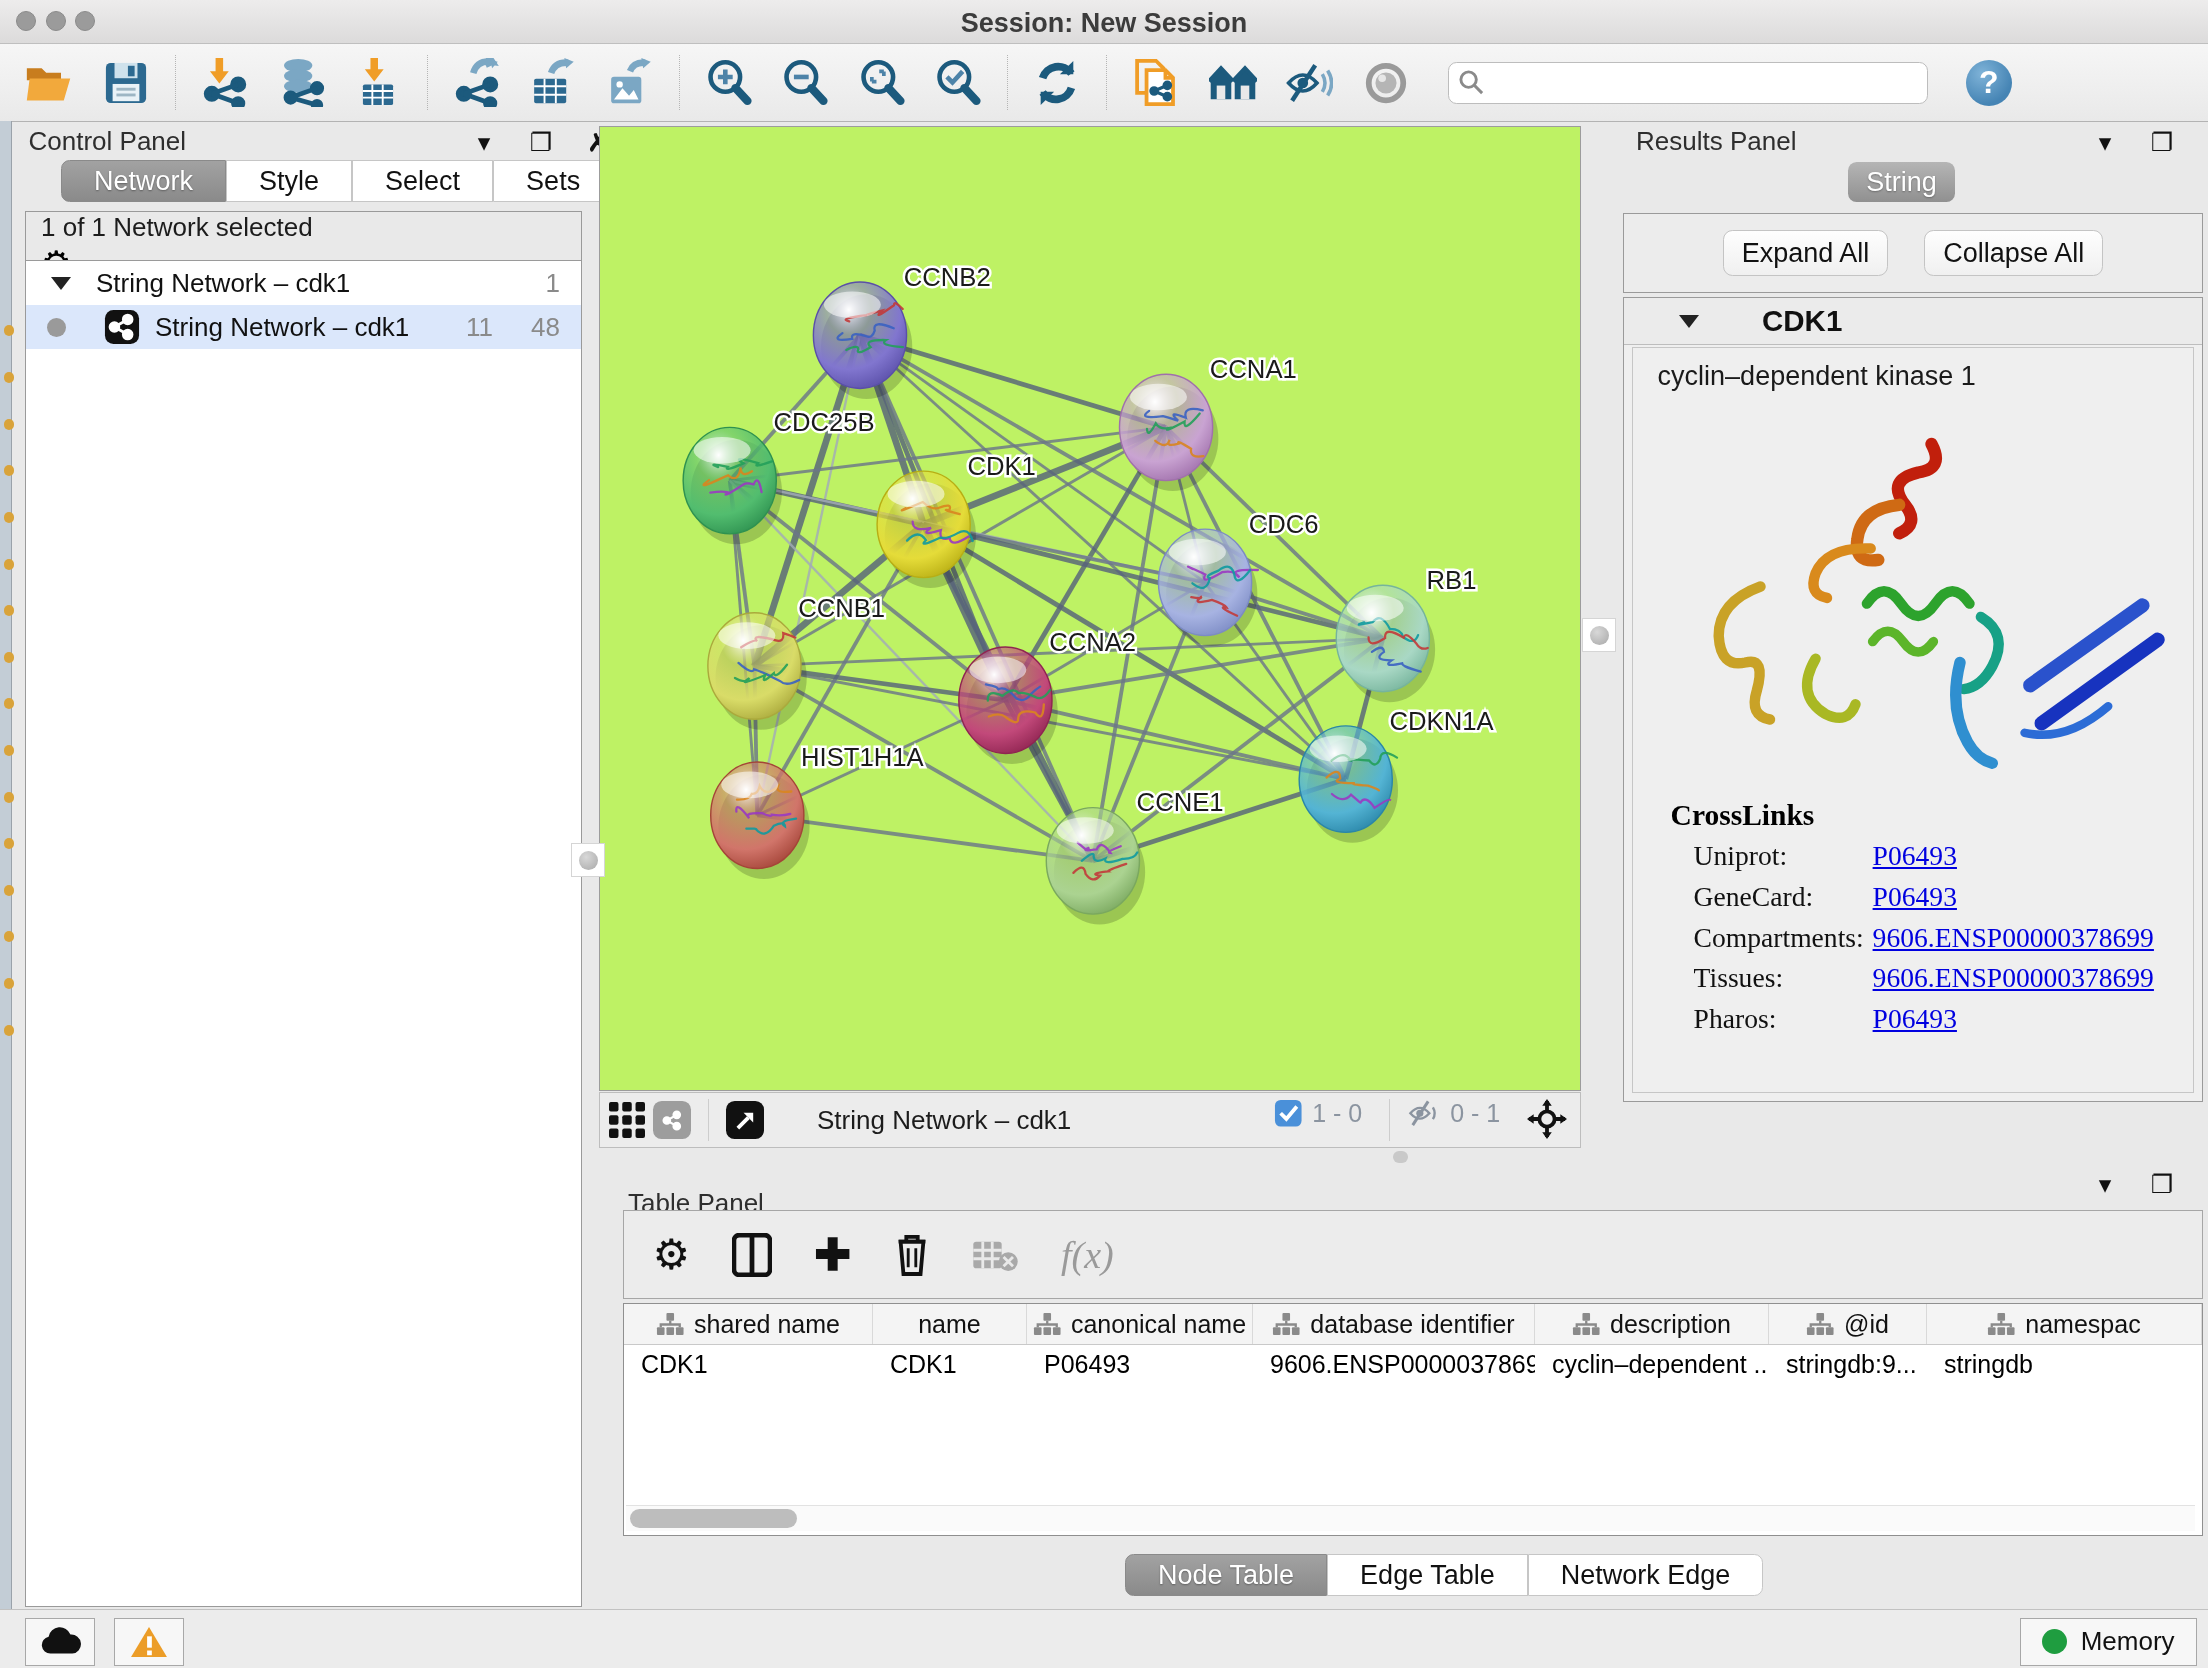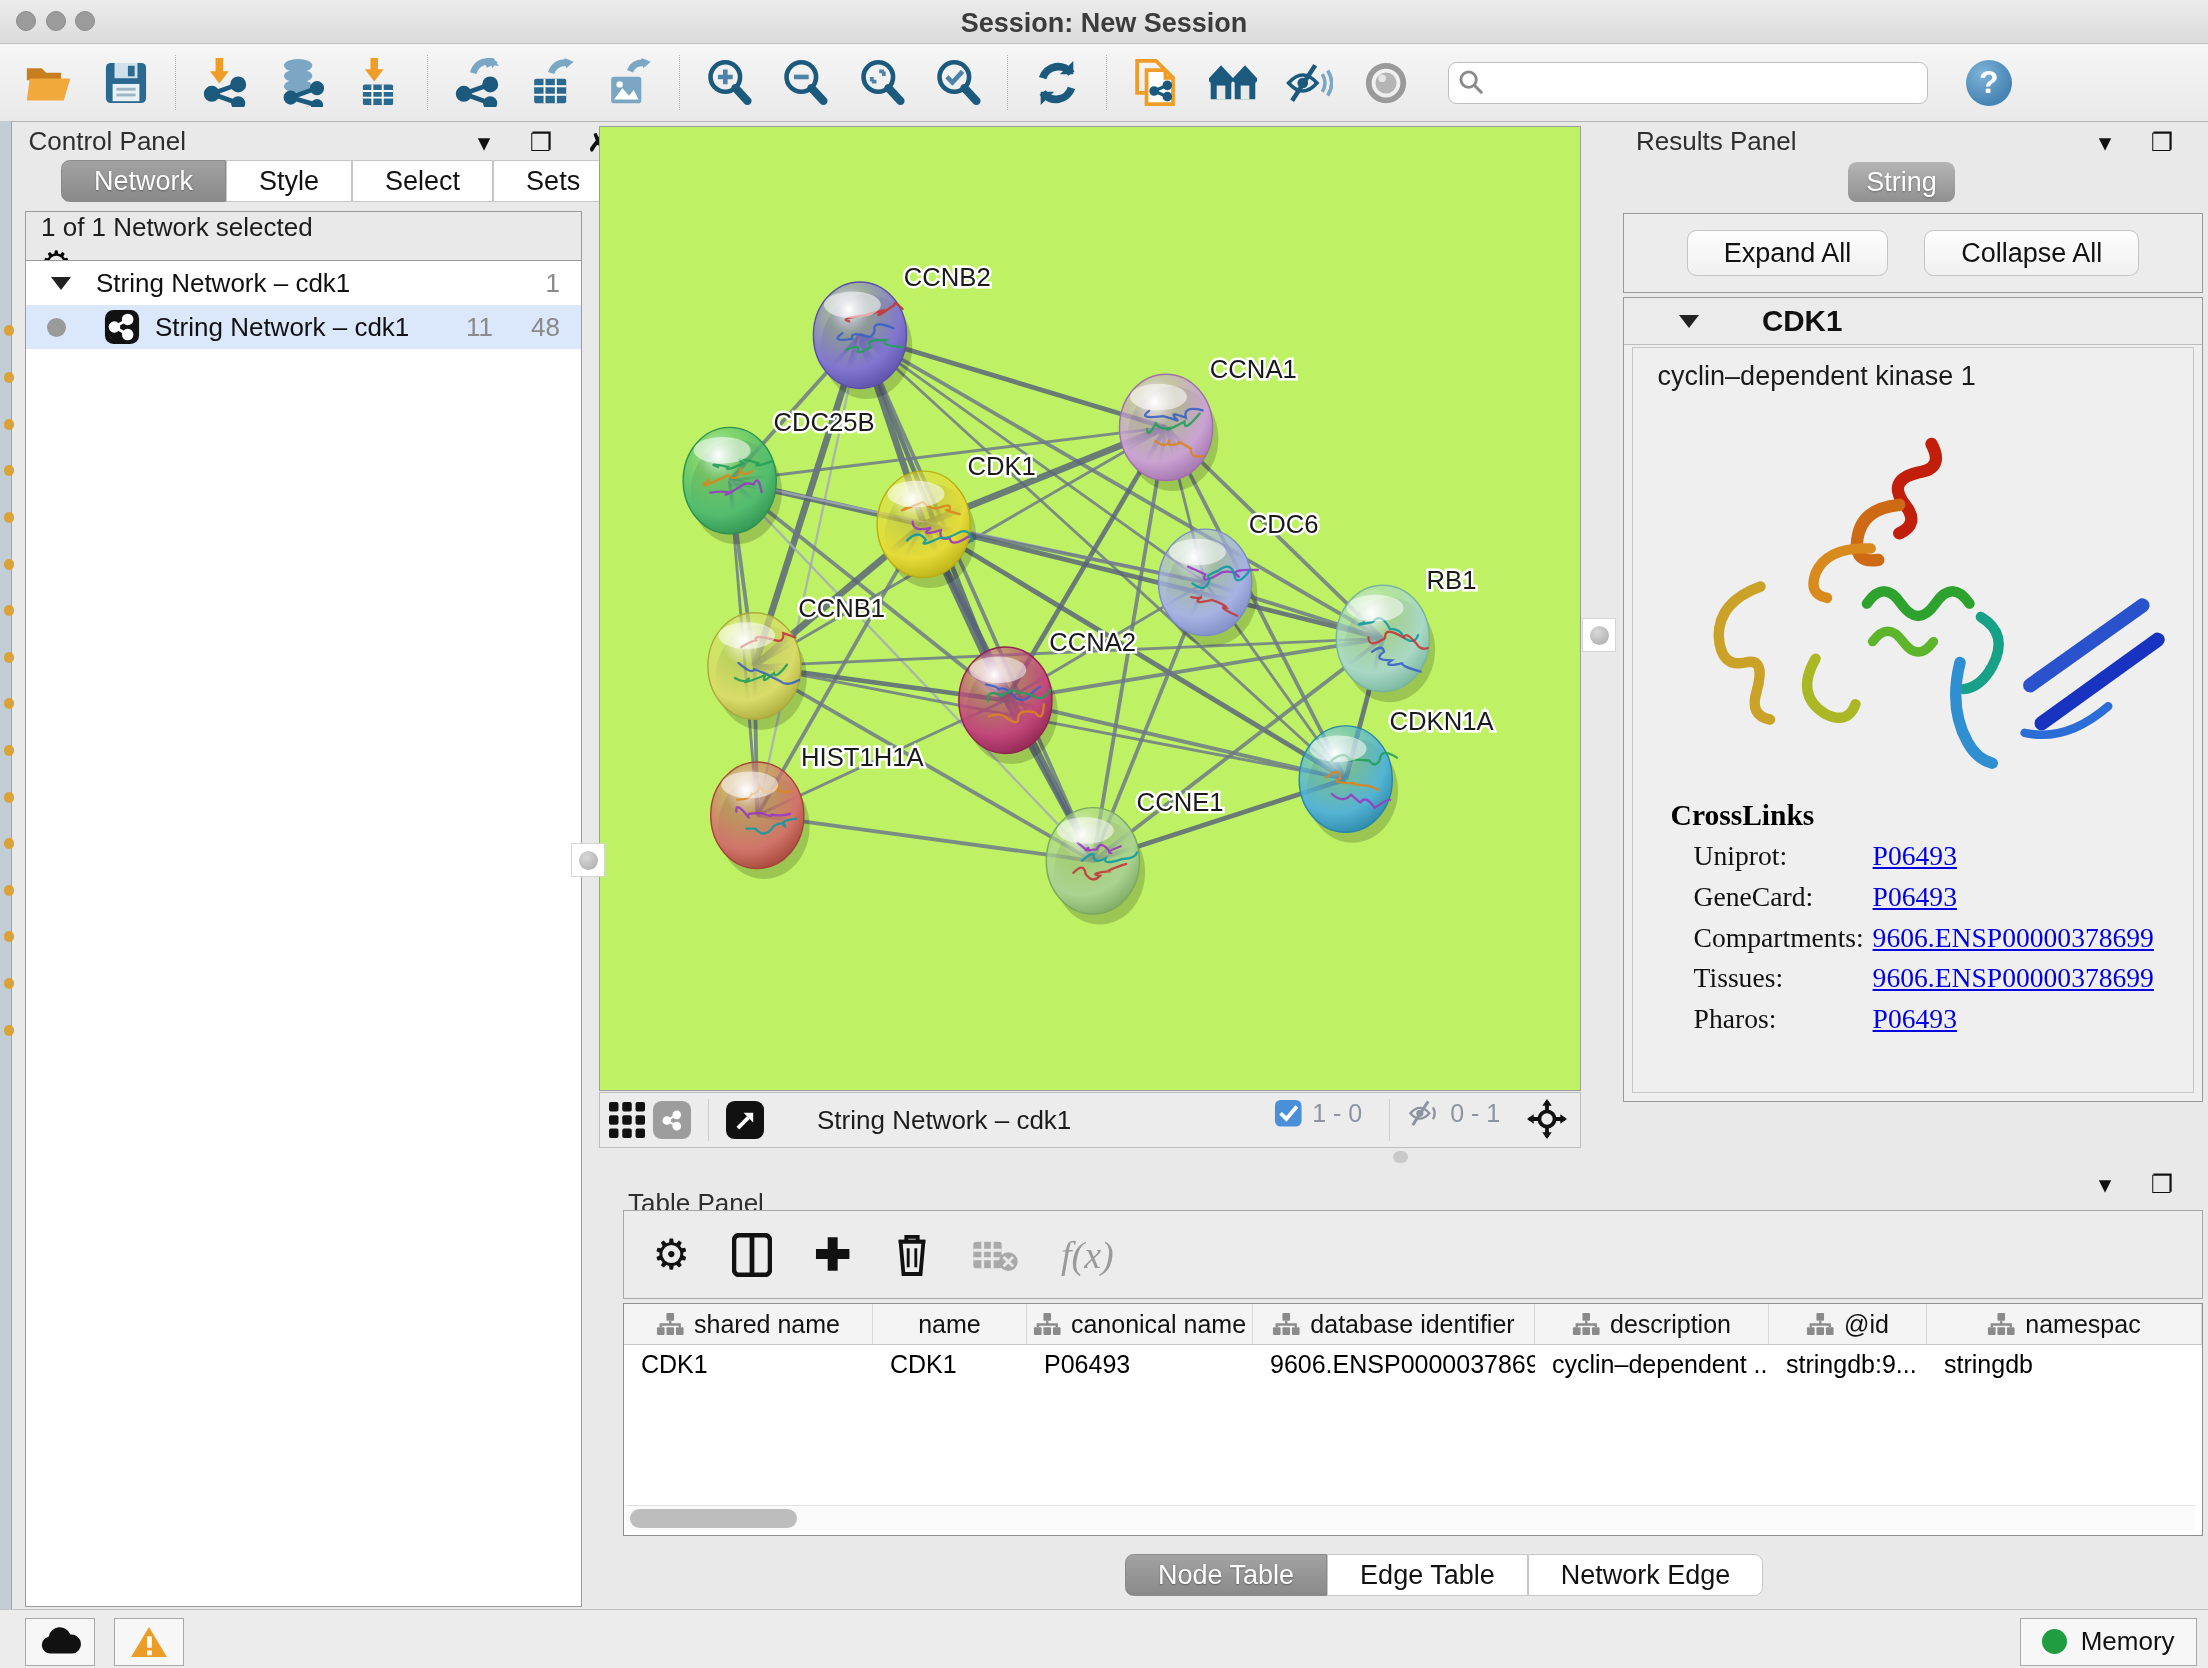--- a/index.html
+++ b/index.html
@@ -73,21 +73,21 @@
     background:radial-gradient(circle at 38% 32%,#d8d8d8,#a8a8a8);}
   .hsplit-dot{position:absolute;left:1393px;top:1151px;width:15px;height:12.4px;border-radius:7.6px;
     background:#c9c9c9;}
 
   
   .rp-badge{position:absolute;left:1848px;top:162px;width:107px;height:40px;border-radius:8.6px;
     background:linear-gradient(#b5b5b5,#909090);color:#fff;font-size:27px;display:flex;
     align-items:center;justify-content:center;text-shadow:0 1px 1.9px rgba(0,0,0,.3);}
   .rp-btnbox{position:absolute;left:1623px;top:213px;width:580px;height:80px;border:1.9px solid #9a9a9a;
     background:#ececec;display:flex;align-items:center;justify-content:center;gap:36px;box-sizing:border-box;}
-  .rp-btn{height:44px;padding:0 36px;border:1.9px solid #c4c4c4;border-radius:9.5px;
+  .rp-btn{height:44px;padding:0 18px;border:1.9px solid #c4c4c4;border-radius:9.5px;
     background:linear-gradient(#fefefe,#f0f0f0);font-size:27px;color:#111;
     display:flex;align-items:center;justify-content:center;}
   .rp-main{position:absolute;left:1623px;top:297px;width:580px;height:805px;border:1.9px solid #9a9a9a;
     background:#efefef;box-sizing:border-box;}
   .rp-genehead{height:46px;display:flex;align-items:center;border-bottom:1.9px solid #bdbdbd;background:#ebebeb;}
   .rp-genename{font-size:29.5px;font-weight:bold;color:#111;margin-left:63px;}
   .rp-sub{position:absolute;left:7.6px;top:49px;right:7.6px;bottom:7.6px;border:1px solid #c6c6c6;background:#efefef;}
   .rp-desc{font-size:27px;color:#1a1a1a;padding:13.3px 0 9.5px 25px;}
   .xl{font-family:"Liberation Serif",serif;}
   .xl-title{font-size:29.5px;font-weight:bold;color:#000;margin:13.3px 0 5.7px 38px;}

